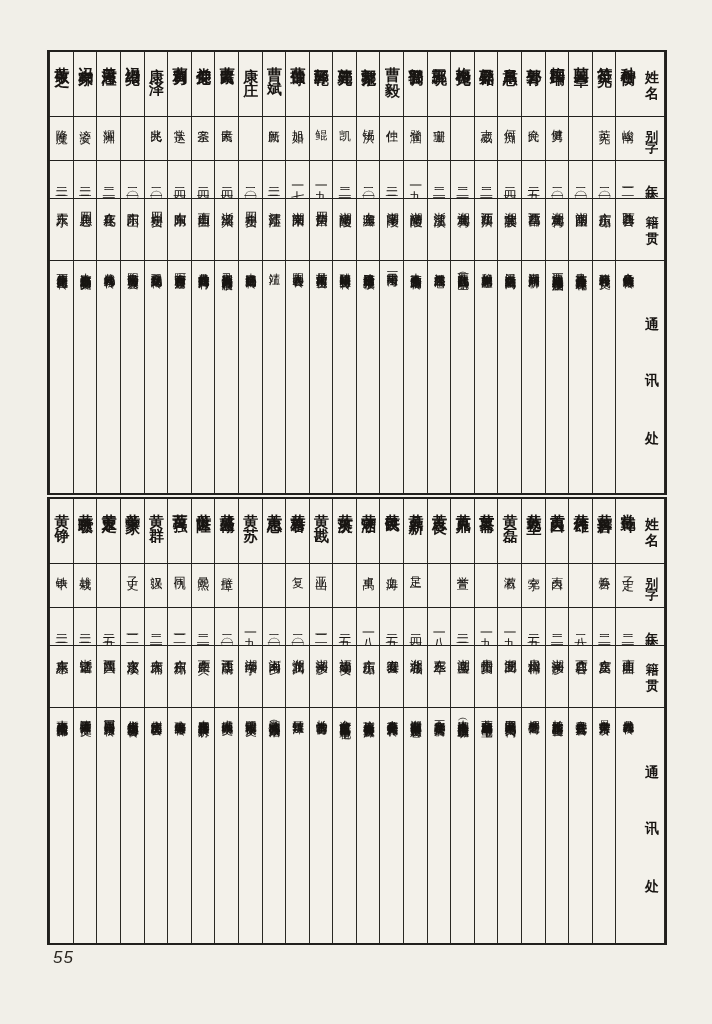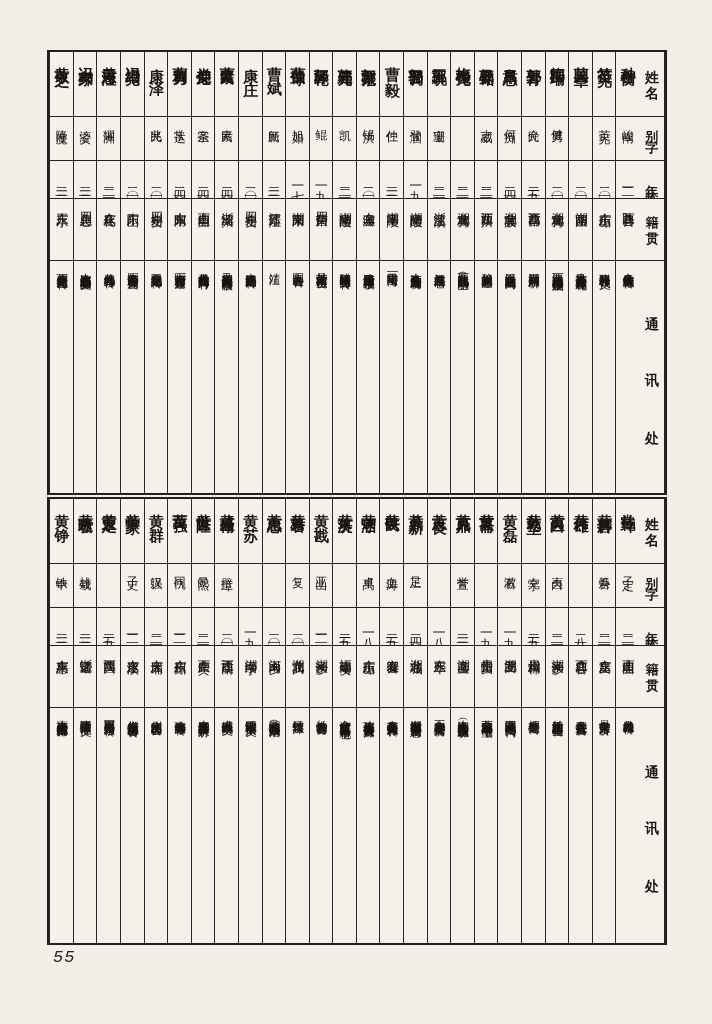--- a/index.html
+++ b/index.html
@@ -57,21 +57,21 @@
   .hcell .vtext{font-size:14px;font-weight:700;}
   .band-name .hcell .vtext{letter-spacing:16px;padding-top:4px;}
   .band-courtesy .hcell .vtext{letter-spacing:9px;font-size:13px;}
   .band-age .hcell .vtext{letter-spacing:5px;font-size:13px;}
   .band-origin .hcell .vtext{letter-spacing:16px;font-size:13px;padding-top:4px;}
   .band-address .hcell{align-items:center;}
   .band-address .hcell .vtext{letter-spacing:58px;font-size:14px;padding-top:26px;}
   #page-number{
     position:absolute;left:53px;top:948px;
     font-size:17px;font-style:italic;
-    font-family:Liberation Mono, monospace;color:#2a2620;
+    font-family:Liberation Sans, sans-serif;color:#2a2620;
     letter-spacing:1px;
   }
 </style>
 </head>
 <body>
 
 <div class="ctable" id="table-top">
   <div class="band band-name">
     <div class="cell hcell">
         <span class="vtext">姓名</span>

